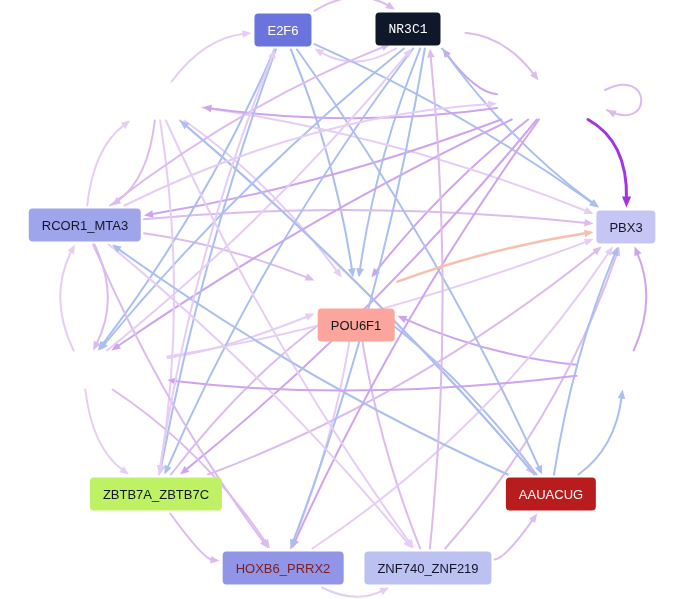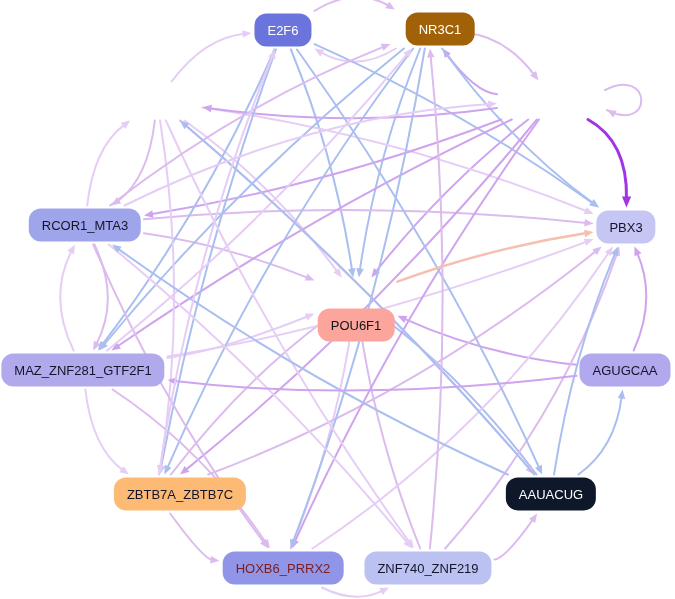--- a/index.html
+++ b/index.html
@@ -12,21 +12,21 @@
     overflow: hidden;
     font-family: "Liberation Sans", sans-serif;
   }
   #edges {
     position: absolute; left: 0; top: 0;
   }
   .node {
     position: absolute;
     transform: translate(-50%, -50%);
     padding: 9px 13px;
-    border-radius: 12px;
+    border-radius: 4px;
     font-size: 13px;
     white-space: nowrap;
     user-select: none;
   }
 </style>
 </head>
 <body>
 
 <div id="stage">
   <svg id="edges" width="675" height="599" viewBox="0 0 675 599" xmlns="http://www.w3.org/2000/svg">
@@ -278,23 +278,21 @@
         <path d="M 397.5 281.7 Q 487.5 248.5 586.6 233.1" fill="none" stroke="#f7bfb0" stroke-width="2.5" stroke-linecap="round"></path>
         <polygon points="593.5,232.0 585.2,237.2 584.0,229.7" fill="#f7bfb0"></polygon>
       </g>
       <g>
         <path d="M 588.0 119.5 Q 627.6 141.6 626.5 198.5" fill="none" stroke="#a234e4" stroke-width="3" stroke-linecap="round"></path>
         <polygon points="626.4,207.5 622.0,196.4 631.2,196.6" fill="#a234e4"></polygon>
       </g>
     </svg>
 
 <div class="node" style="left: 283px; top: 30px; background: rgb(107, 116, 220); color: rgb(255, 255, 255);">E2F6</div>
-    <div class="node" style="left: 440px; top: 29px; background: #a16207; color: rgb(255, 255, 255);">NR3C1</div>
+    <div class="node" style="left: 408px; top: 29px; background: #0f172a; color: rgb(255, 255, 255); font-family: Liberation Mono, monospace;">NR3C1</div>
     <div class="node" style="left: 85px; top: 225px; background: rgb(159, 165, 234); color: rgb(20, 20, 42);">RCOR1_MTA3</div>
     <div class="node" style="left: 626px; top: 227px; background: rgb(197, 198, 244); color: rgb(20, 20, 42);">PBX3</div>
     <div class="node" style="left: 356px; top: 297px; background: rgb(251, 165, 157); color: rgb(20, 20, 20); margin-top: 28px;">POU6F1</div>
-    <div class="node" style="left: 83px; top: 370px; background: rgb(176, 170, 236); color: rgb(20, 20, 42);">MAZ_ZNF281_GTF2F1</div>
-    <div class="node" style="left: 625px; top: 370px; background: rgb(178, 168, 238); color: rgb(20, 20, 42);">AGUGCAA</div>
-    <div class="node" style="left: 156px; top: 494px; background: #fdba74; color: rgb(20, 20, 42); margin-left: 24px;">ZBTB7A_ZBTB7C</div>
-    <div class="node" style="left: 551px; top: 494px; background: #0f172a; color: rgb(255, 255, 255);">AAUACUG</div>
+    <div class="node" style="left: 156px; top: 494px; background: #bef264; color: rgb(20, 20, 42);">ZBTB7A_ZBTB7C</div>
+    <div class="node" style="left: 551px; top: 494px; background: #b91c1c; color: rgb(255, 255, 255);">AAUACUG</div>
     <div class="node" style="left: 283px; top: 568px; background: rgb(144, 149, 232); color: #7f1d1d;">HOXB6_PRRX2</div>
     <div class="node" style="left: 428px; top: 568px; background: rgb(187, 194, 242); color: rgb(20, 20, 42);">ZNF740_ZNF219</div>
   </div>
 
 </body></html>

